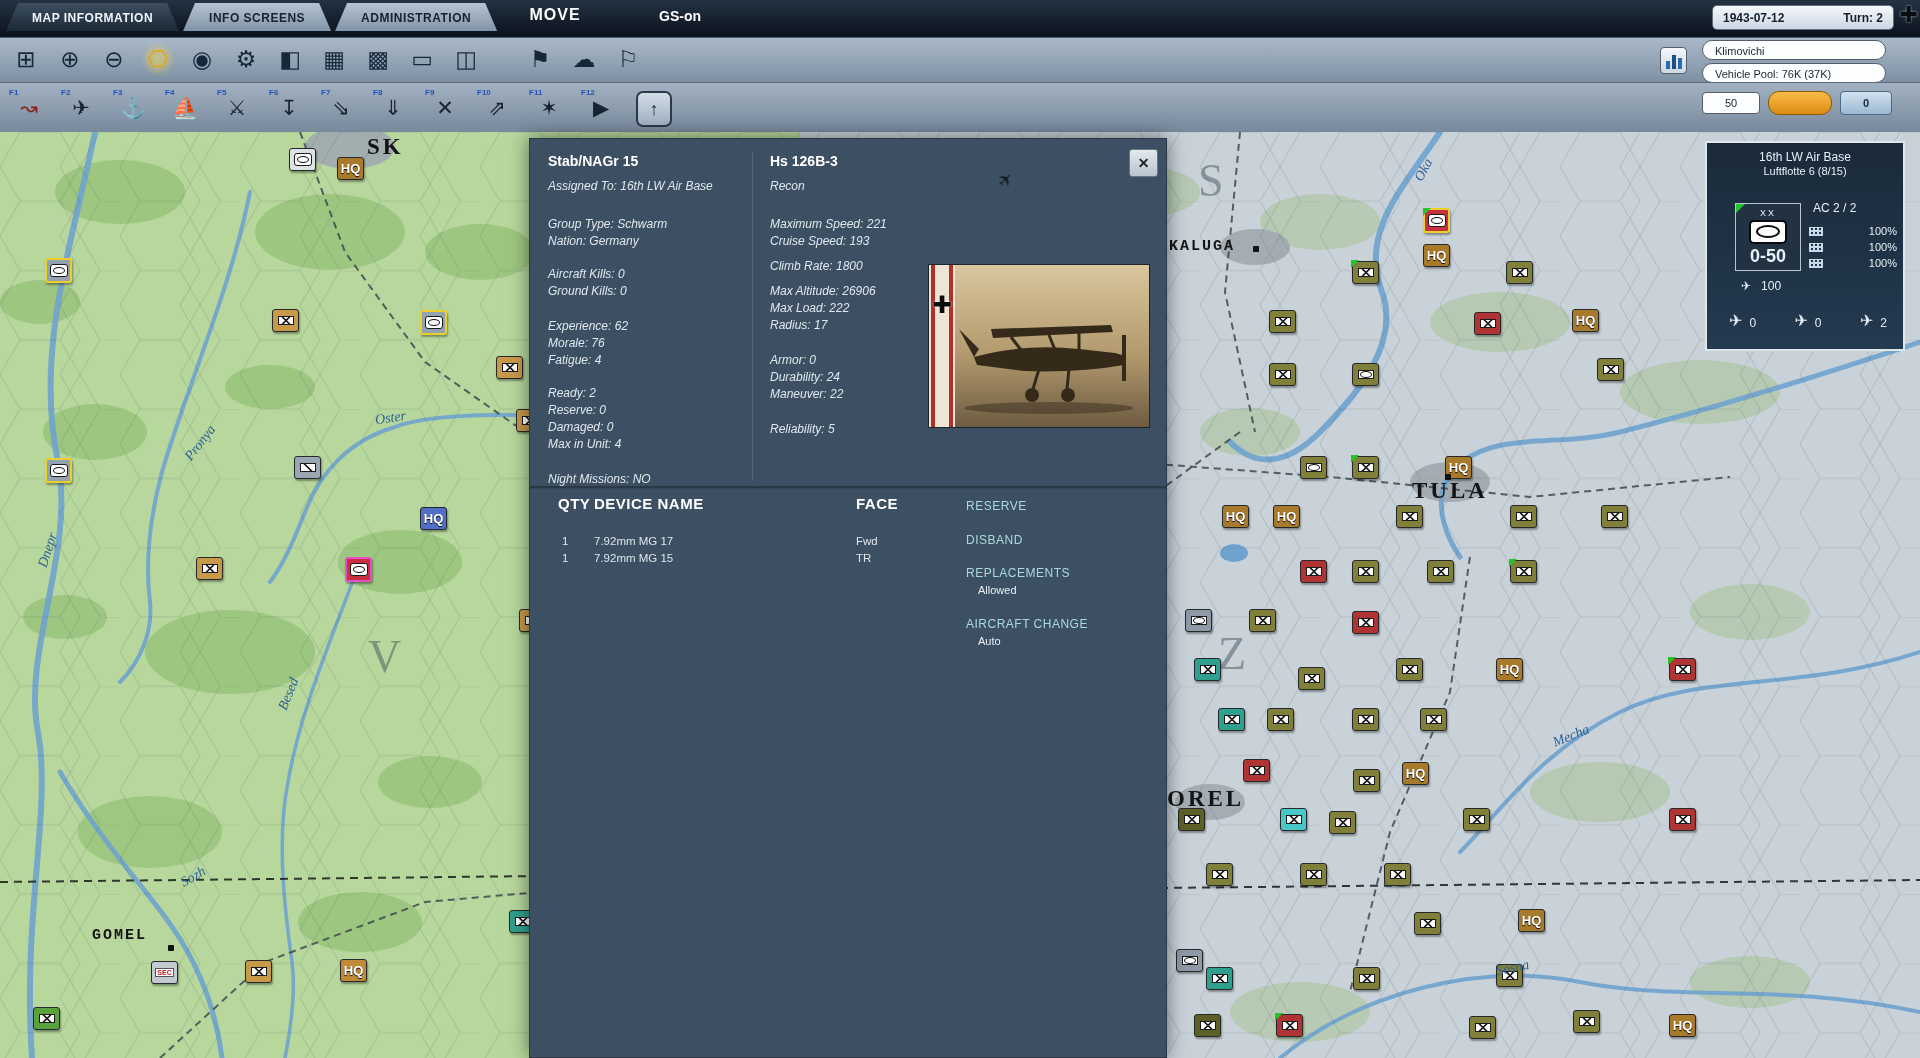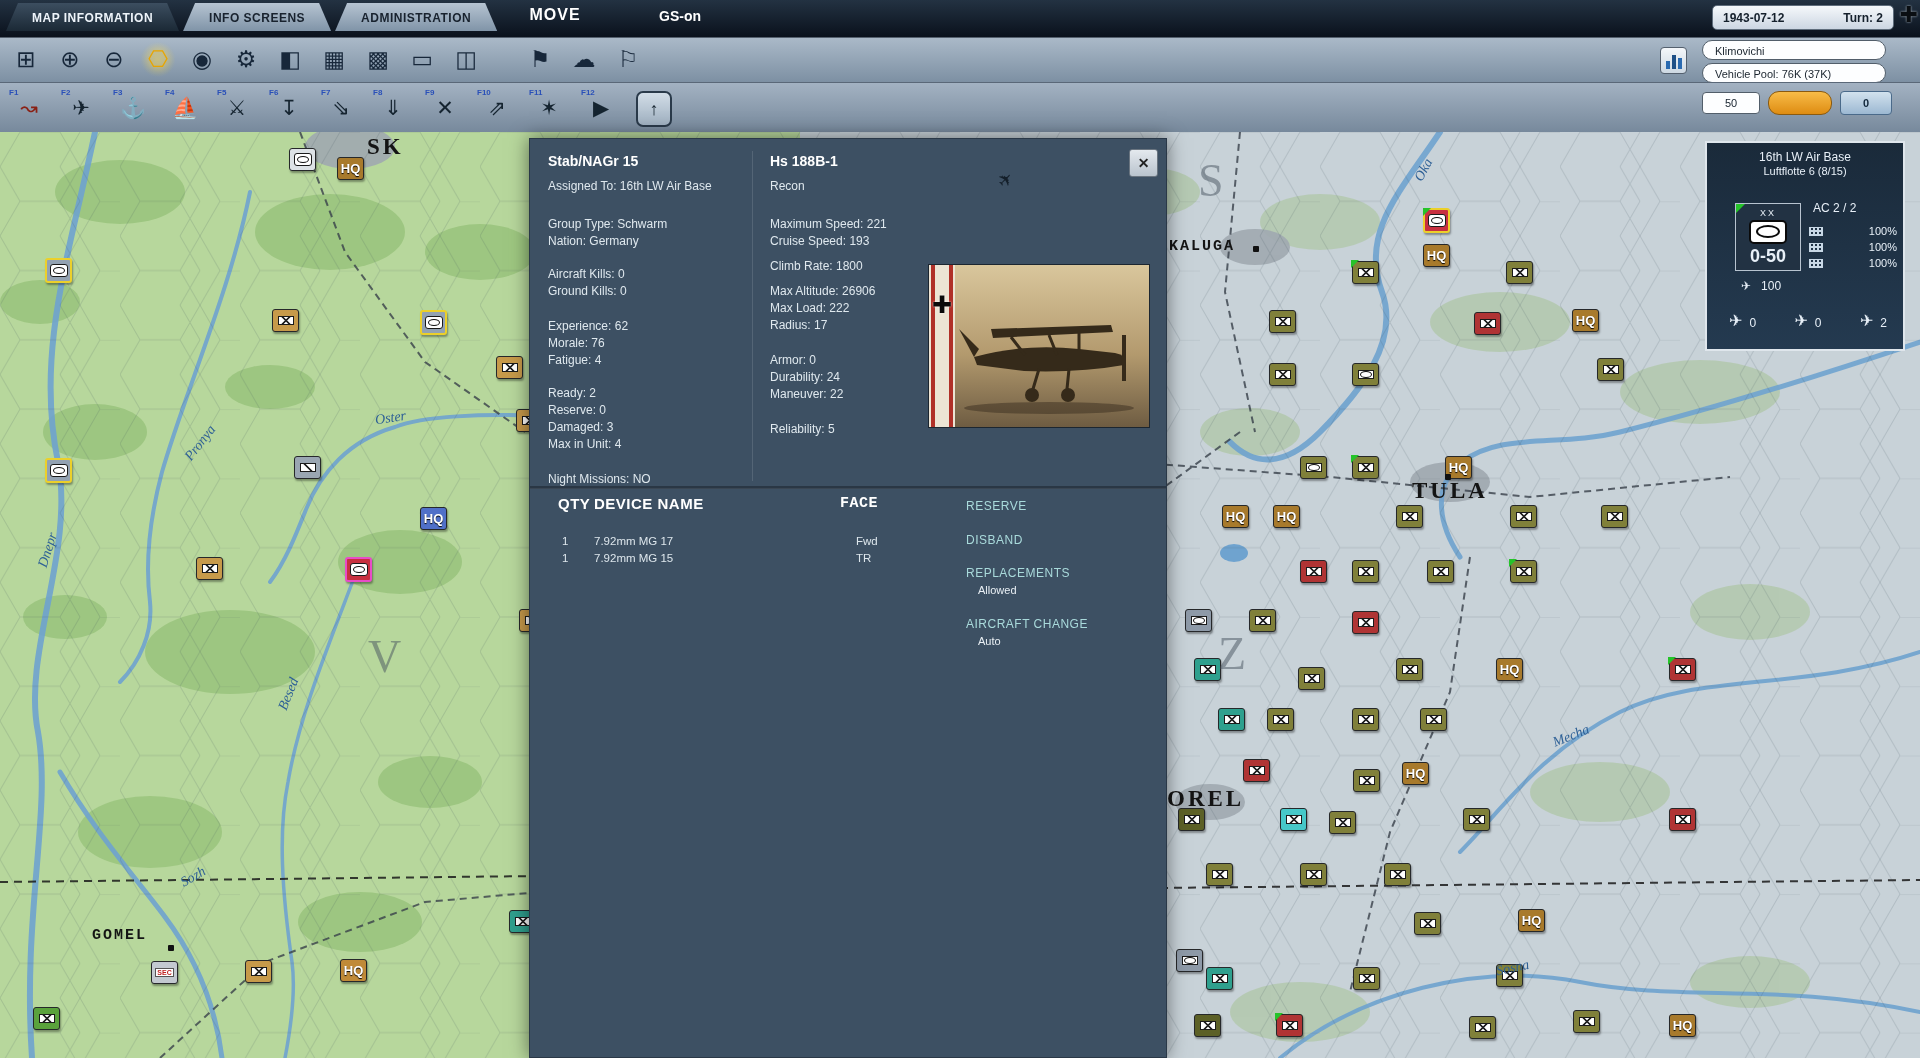--- a/index.html
+++ b/index.html
@@ -87,40 +87,40 @@
   .mlabel{position:absolute;white-space:nowrap;}
   .city{font-family:Liberation Mono, monospace;font-weight:bold;font-size:15px;letter-spacing:2px;color:#141414;}
   .city-big{font-family:"Liberation Serif",serif;font-weight:bold;font-size:23px;letter-spacing:3px;color:#141414;}
   .river{font-family:"Liberation Serif",serif;font-style:italic;font-size:14px;color:#2e6096;}
   .bigletter{font-family:"Liberation Serif",serif;font-size:46px;color:rgba(70,82,94,.5);}
   .mdot{position:absolute;width:6px;height:6px;background:#111;border-radius:1px;}
 
   
   #dialog{position:absolute;left:529px;top:138px;width:638px;height:920px;background:#3d5063;
         border:1px solid #2a3847;box-sizing:border-box;box-shadow:0 0 18px rgba(0,0,0,.5);color:#dfe8ee;}
-  #dialog .ln{position:absolute;font-size:12px;}
+  #dialog .ln{position:absolute;font-size:12px;font-style:italic;}
   #dialog .hdr{position:absolute;font-size:14px;font-weight:bold;color:#fff;}
   .vdiv{position:absolute;left:222px;top:12px;width:1px;height:330px;background:rgba(255,255,255,.12);}
   .hdiv{position:absolute;left:0;top:347px;width:100%;height:2px;background:rgba(0,0,0,.3);
         border-bottom:1px solid rgba(255,255,255,.08);}
   .dlg-close{position:absolute;right:8px;top:10px;width:27px;height:26px;background:linear-gradient(#e4e9ee,#b9c3cd);
         border:1px solid #6a7580;border-radius:3px;color:#222;font-size:14px;font-weight:bold;display:flex;
         align-items:center;justify-content:center;cursor:pointer;}
   .dlg-plane{position:absolute;left:468px;top:30px;font-size:18px;color:#141f2a;transform:rotate(-45deg);}
   .photo{position:absolute;left:398px;top:125px;width:220px;height:162px;border:1px solid #1c2630;
         background:linear-gradient(#d9c69c 0%,#b39a6e 55%,#6e5c42 100%);overflow:hidden;}
   .photo .band{position:absolute;left:0;top:0;width:26px;height:100%;background:#ece4d4;}
   .photo .band .r1{position:absolute;left:2px;top:0;width:4px;height:100%;background:#b03028;}
   .photo .band .r2{position:absolute;right:2px;top:0;width:4px;height:100%;background:#b03028;}
   .photo .cross{position:absolute;left:1px;top:28px;width:24px;height:24px;color:#0a0a0a;font-size:24px;
         line-height:24px;text-align:center;text-shadow:0 0 2px #fff;}
   .tbl-head{position:absolute;top:356px;left:0;width:100%;font-size:15px;font-weight:bold;color:#fff;letter-spacing:.5px;}
   .tbl-head .h-qty{position:absolute;left:28px;}
   .tbl-head .h-name{position:absolute;left:64px;}
-  .tbl-head .h-face{position:absolute;left:310px;font-family:Liberation Mono, monospace;}
+  .tbl-head .h-face{position:absolute;left:326px;}
   .dev-row{position:absolute;left:0;width:100%;font-size:11.5px;color:#dde6ec;}
   .dev-row .c-qty{position:absolute;left:32px;}
   .dev-row .c-name{position:absolute;left:64px;}
   .dev-row .c-face{position:absolute;left:326px;}
   .act{position:absolute;left:436px;font-size:12px;letter-spacing:.5px;color:#a9dadb;cursor:pointer;}
   .actval{position:absolute;left:448px;font-size:11px;color:#e9eff4;}
 
   
   #sidebar{position:absolute;left:1705px;top:141px;width:200px;height:210px;border:2px solid #dfe6ec;
         background:linear-gradient(#1a2a3a,#243a50);box-sizing:border-box;color:#e8f0f8;}
@@ -600,25 +600,25 @@
     <div class="ln" style="left:18px;top:40px">Assigned To: 16th LW Air Base</div>
     <div class="ln" style="left:18px;top:78px">Group Type: Schwarm</div>
     <div class="ln" style="left:18px;top:95px">Nation: Germany</div>
     <div class="ln" style="left:18px;top:128px">Aircraft Kills: 0</div>
     <div class="ln" style="left:18px;top:145px">Ground Kills: 0</div>
     <div class="ln" style="left:18px;top:180px">Experience: 62</div>
     <div class="ln" style="left:18px;top:197px">Morale: 76</div>
     <div class="ln" style="left:18px;top:214px">Fatigue: 4</div>
     <div class="ln" style="left:18px;top:247px">Ready: 2</div>
     <div class="ln" style="left:18px;top:264px">Reserve: 0</div>
-    <div class="ln" style="left:18px;top:281px">Damaged: 3</div>
+    <div class="ln" style="left:18px;top:281px">Damaged: 0</div>
     <div class="ln" style="left:18px;top:298px">Max in Unit:  4</div>
     <div class="ln" style="left:18px;top:333px">Night Missions: NO</div>
 
-    <div class="hdr" style="left:240px;top:14px">Hs 188B-1</div>
+    <div class="hdr" style="left:240px;top:14px">Hs 126B-3</div>
     <div class="ln" style="left:240px;top:40px">Recon</div>
     <div class="ln" style="left:240px;top:78px">Maximum Speed: 221</div>
     <div class="ln" style="left:240px;top:95px">Cruise Speed: 193</div>
     <div class="ln" style="left:240px;top:120px">Climb Rate: 1800</div>
     <div class="ln" style="left:240px;top:145px">Max Altitude: 26906</div>
     <div class="ln" style="left:240px;top:162px">Max Load: 222</div>
     <div class="ln" style="left:240px;top:179px">Radius: 17</div>
     <div class="ln" style="left:240px;top:214px">Armor: 0</div>
     <div class="ln" style="left:240px;top:231px">Durability: 24</div>
     <div class="ln" style="left:240px;top:248px">Maneuver: 22</div>

